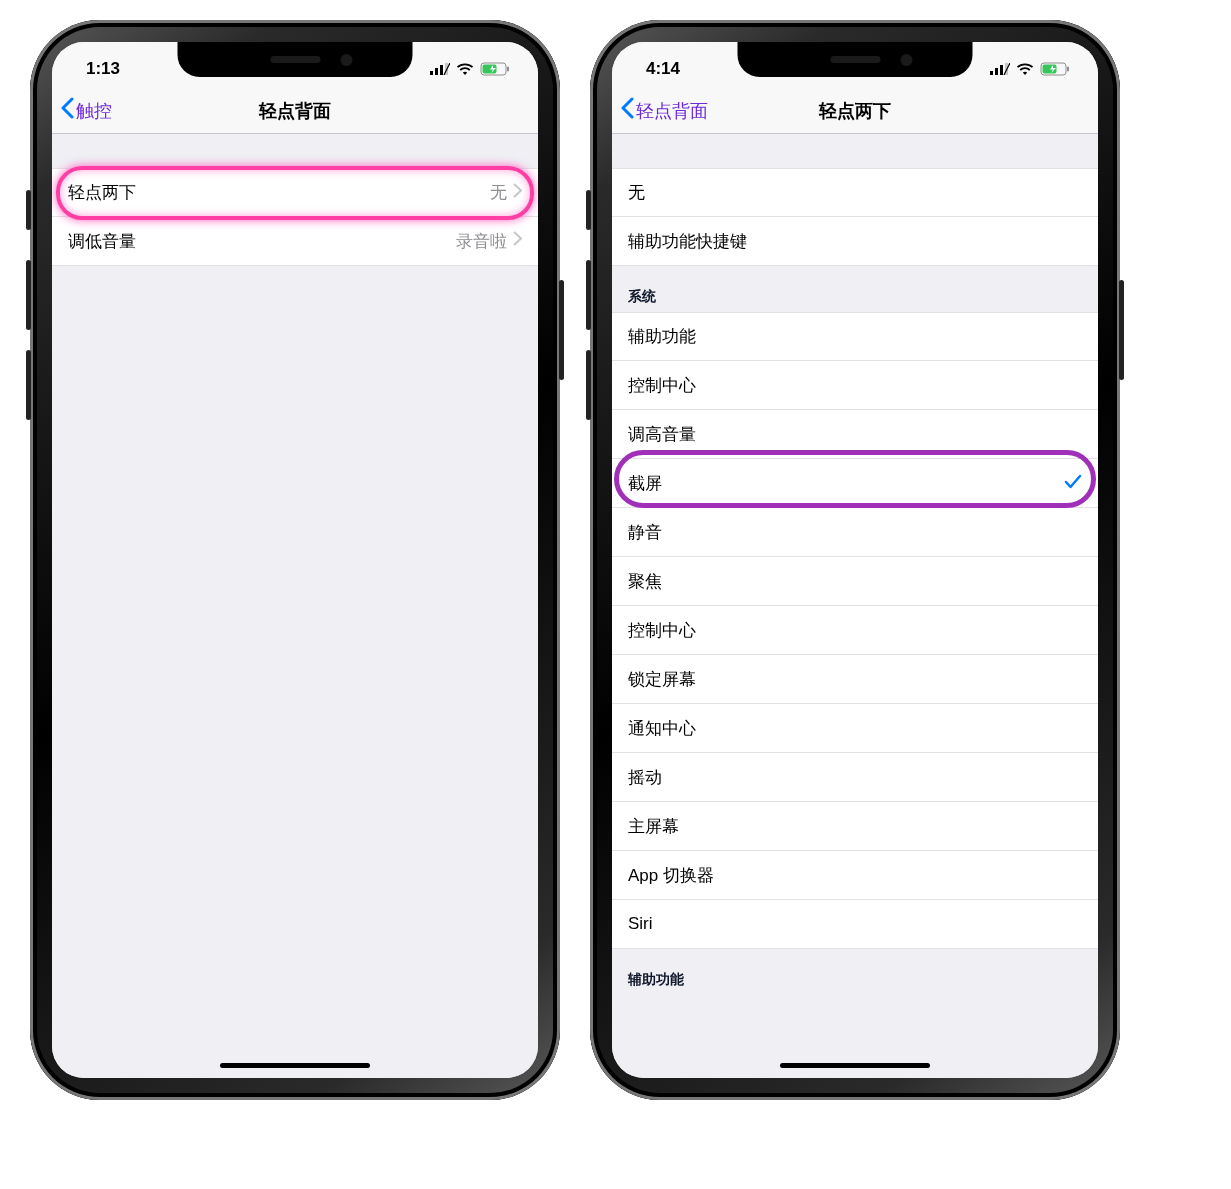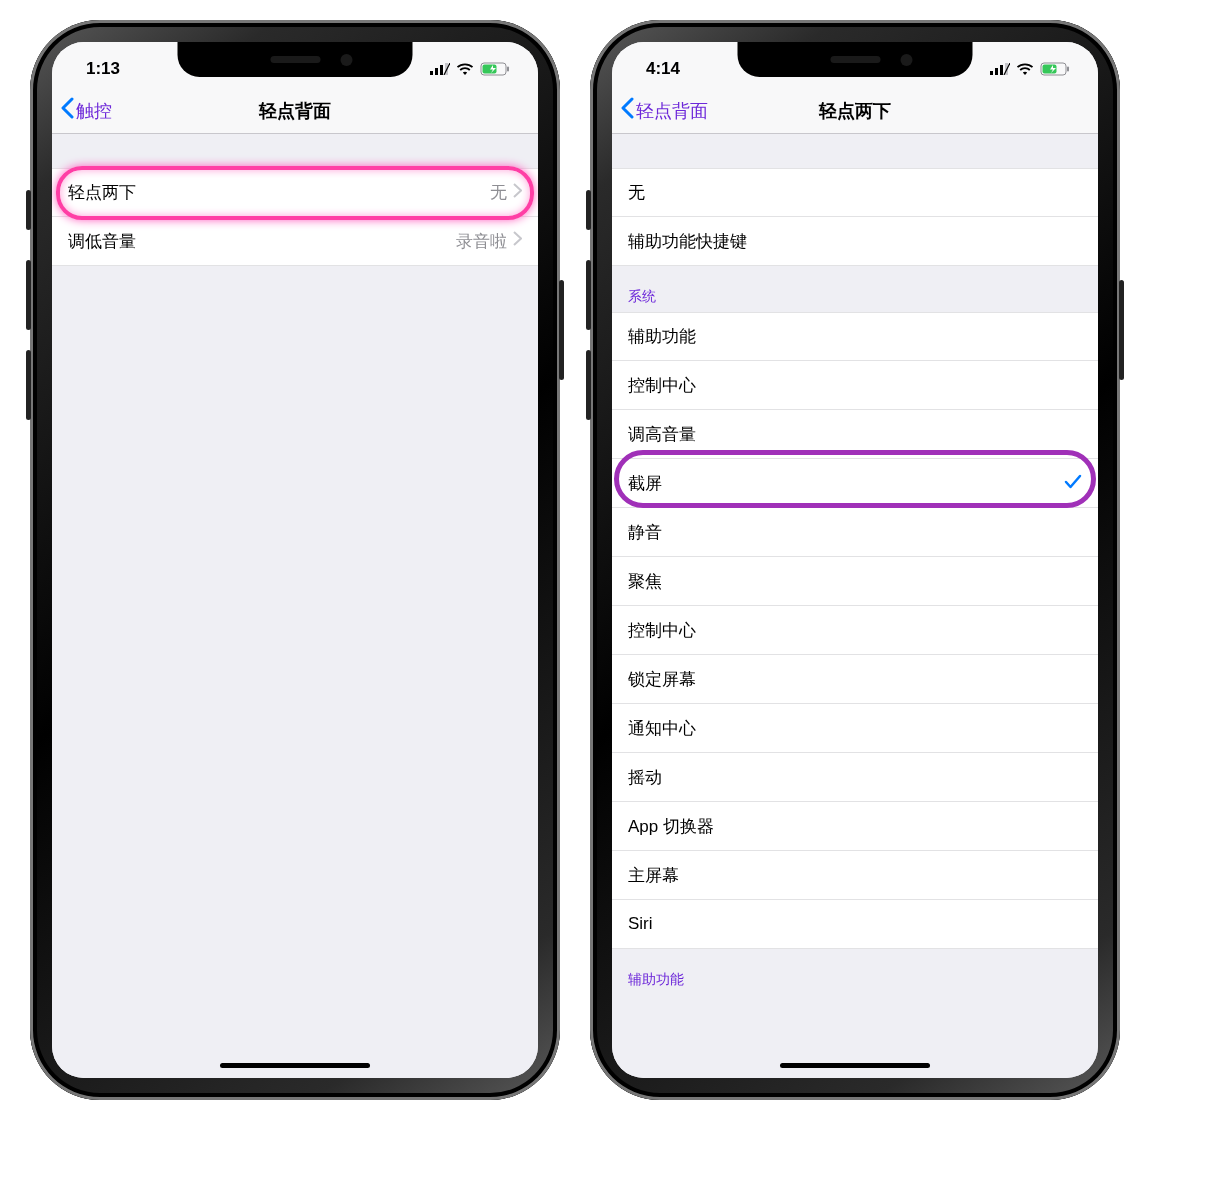--- a/index.html
+++ b/index.html
@@ -74,21 +74,21 @@
     position:absolute; left:8px; top:0; bottom:0;
     display:flex; align-items:center;
     color:#6d28d9; font-size:18px;
   }
   .nav-back .chev{margin-right:2px;}
 
   .content{ background:#efeff4; min-height:calc(100% - 92px); position:relative; }
   .section-gap{height:34px;}
   .section-header{
     padding: 22px 16px 6px 16px;
-    font-size:14px; color:#6d28d9;
+    font-size:14px; color:#0f172a;font-weight:bold;
   }
   .cell{
     background:#fff; height:49px;
     display:flex; align-items:center;
     padding:0 16px;
     border-bottom:1px solid #e2e2e4;
     font-size:17px; color:#000;
     position:relative;
   }
   .cell:first-of-type{border-top:1px solid #e2e2e4;}
@@ -284,24 +284,24 @@
           <div class="cell">
             <span class="label">锁定屏幕</span>
           </div>
           <div class="cell">
             <span class="label">通知中心</span>
           </div>
           <div class="cell">
             <span class="label">摇动</span>
           </div>
           <div class="cell">
+            <span class="label">主屏幕</span>
+          </div>
+          <div class="cell">
             <span class="label">App 切换器</span>
-          </div>
-          <div class="cell">
-            <span class="label">主屏幕</span>
           </div>
           <div class="cell">
             <span class="label">Siri</span>
           </div>
         </div>
       <div class="section-header">辅助功能</div>
       <div class="hl-purple" style="left:2px; right:2px; top:316px; height:58px;"></div>
     </div>
     <div class="home-indicator"></div>
   </div>

